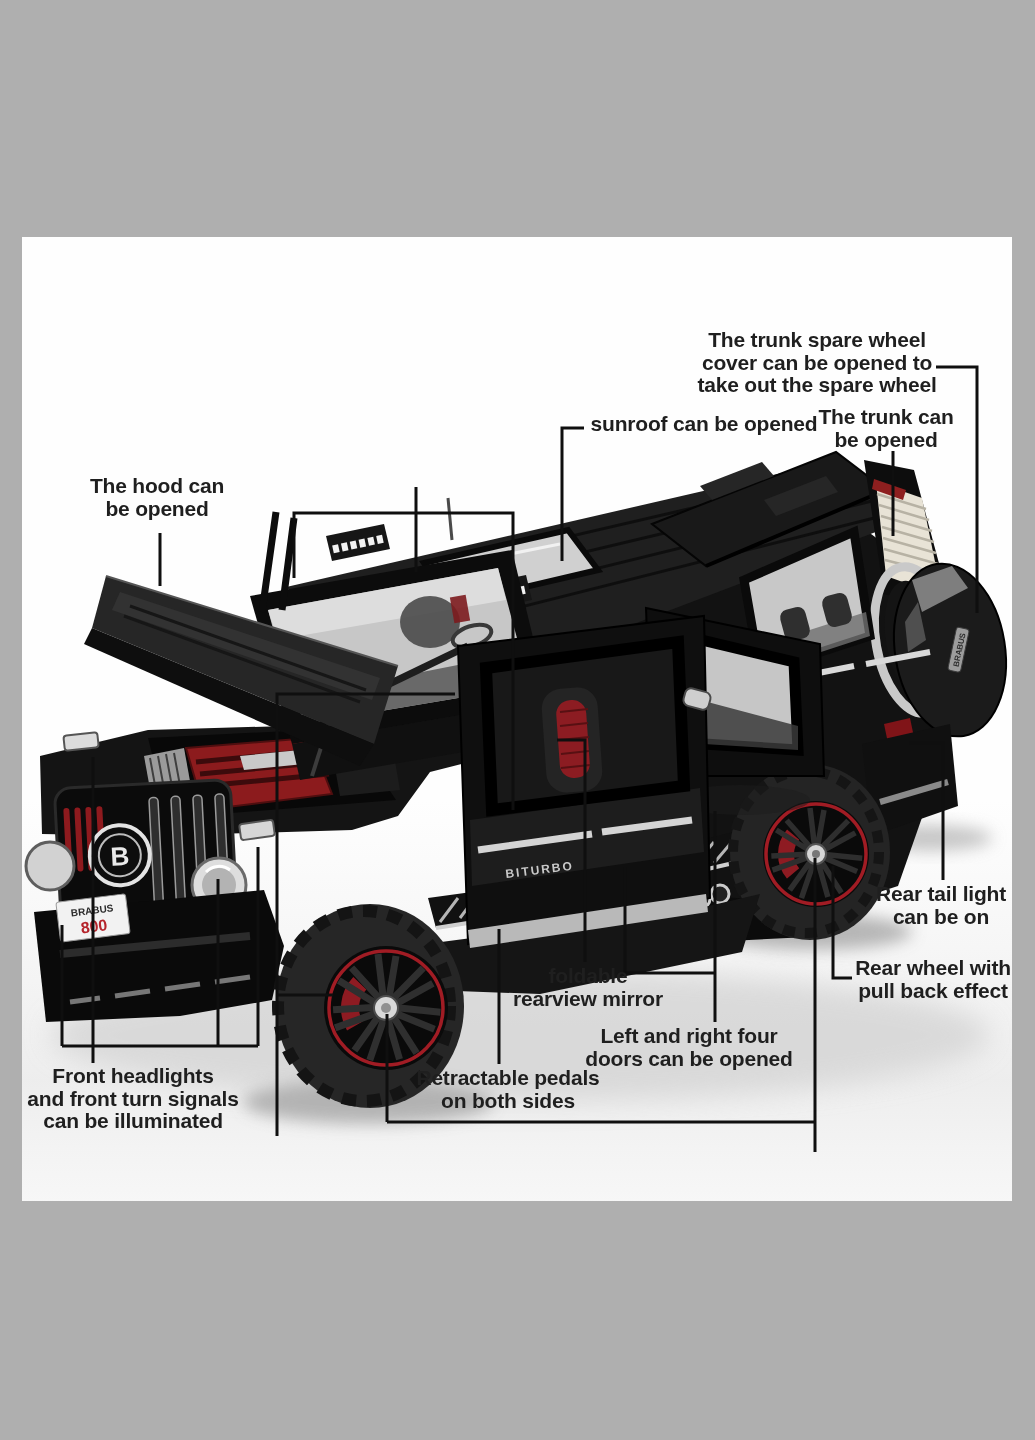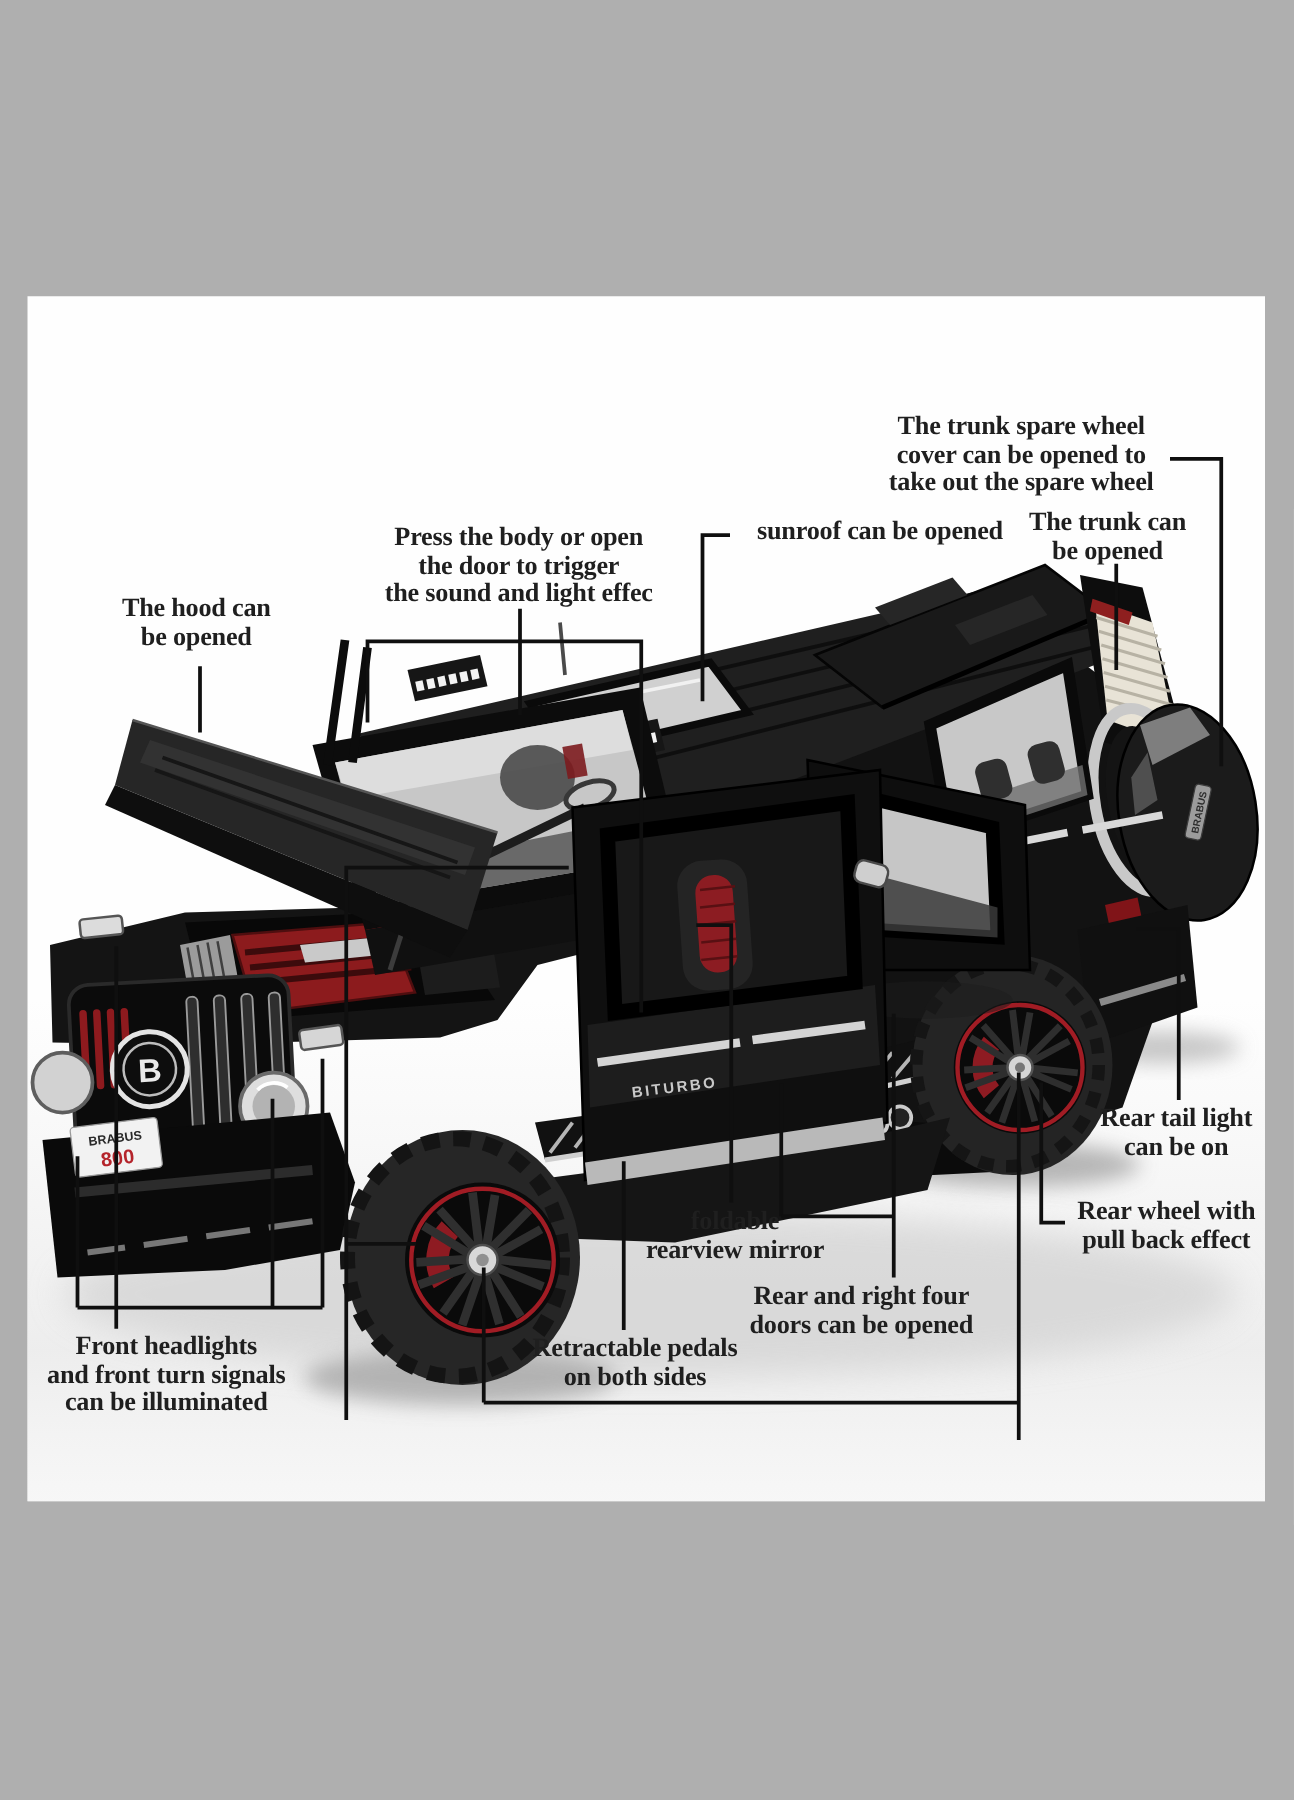--- a/index.html
+++ b/index.html
@@ -2,21 +2,21 @@
 <html><head>
 <meta charset="utf-8">
 <style>
   html,body{margin:0;padding:0;background:#afafaf;}
   body{width:1035px;height:1440px;position:relative;overflow:hidden;
        font-family:"Liberation Sans",sans-serif;}
   #stage{position:absolute;inset:0;}
   #panel{position:absolute;left:22px;top:237px;width:990px;height:964px;background:#fefefe;}
   svg{position:absolute;left:0;top:0;}
   .lb{position:absolute;color:#1f1f1f;font-size:21px;line-height:22.5px;font-weight:600;
-      text-align:center;white-space:pre-line;letter-spacing:-0.2px;font-family:Liberation Serif, serif;}
+      text-align:center;white-space:pre-line;letter-spacing:-0.2px;}
   #lb-hood{left:57px;top:475px;width:200px;}
   #lb-press{left:285px;top:418px;width:260px;}
   #lb-sunroof{left:584px;top:413px;width:240px;text-align:center;}
   #lb-spare{left:687px;top:329px;width:260px;}
   #lb-trunk{left:796px;top:406px;width:180px;}
   #lb-tail{left:856px;top:883px;width:170px;}
   #lb-rearwheel{left:848px;top:957px;width:170px;}
   #lb-mirror{left:488px;top:965px;width:200px;}
   #lb-doors{left:579px;top:1025px;width:220px;}
   #lb-pedals{left:403px;top:1067px;width:210px;}
@@ -302,35 +302,32 @@
       <polyline points="815,858 815,1152"></polyline>
       <polyline points="387,1014 387,1122"></polyline>
       <polyline points="387,1122 815,1122"></polyline>
       <polyline points="909,743 943,743 943,880"></polyline>
       <polyline points="833,866 833,978 852,978"></polyline>
     </g>
   </svg>
 
   <div class="lb" id="lb-hood">The hood can
 be opened</div>
-  <div class="lb" id="lb-press">Press the body or open
-the door to trigger
-the sound and light effec</div>
   <div class="lb" id="lb-sunroof">sunroof can be opened</div>
   <div class="lb" id="lb-spare">The trunk spare wheel
 cover can be opened to
 take out the spare wheel</div>
   <div class="lb" id="lb-trunk">The trunk can
 be opened</div>
   <div class="lb" id="lb-tail">Rear tail light
 can be on</div>
   <div class="lb" id="lb-mirror">foldable
 rearview mirror</div>
   <div class="lb" id="lb-rearwheel">Rear wheel with
 pull back effect</div>
-  <div class="lb" id="lb-doors">Rear and right four
+  <div class="lb" id="lb-doors">Left and right four
 doors can be opened</div>
   <div class="lb" id="lb-pedals">Retractable pedals
 on both sides</div>
   <div class="lb" id="lb-headlights">Front headlights
 and front turn signals
 can be illuminated</div>
 </div>
 
 </body></html>

